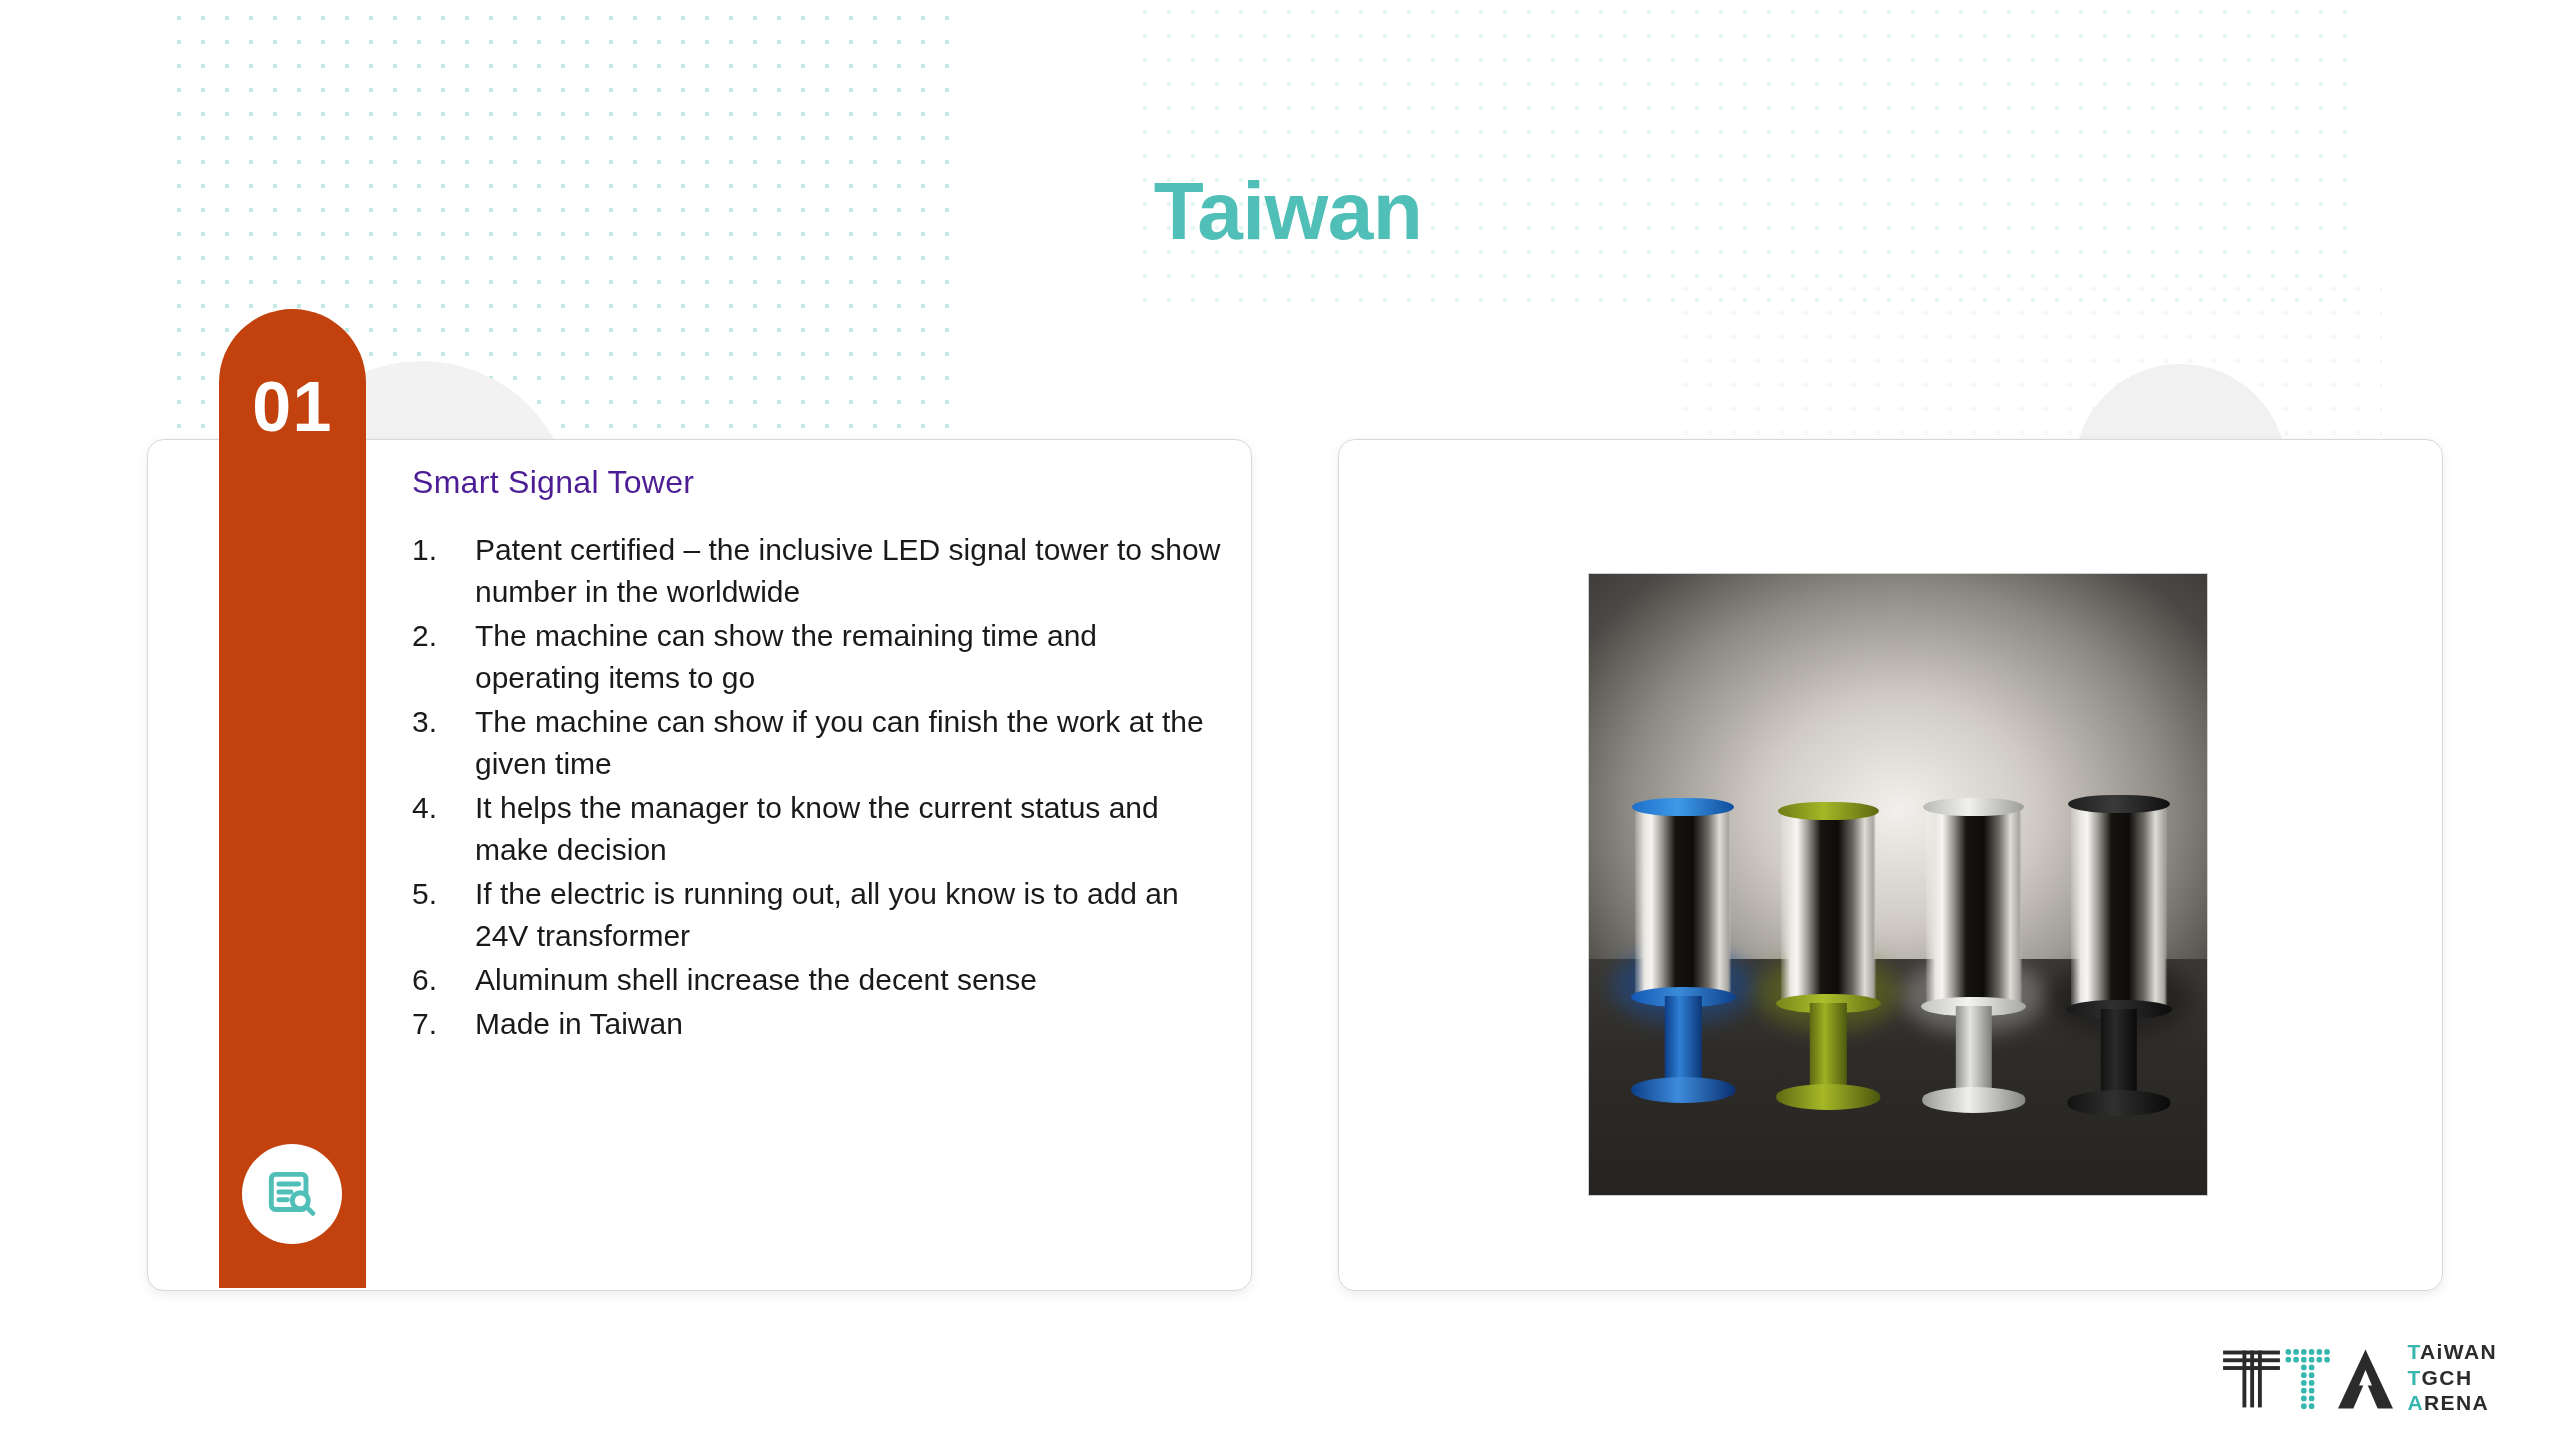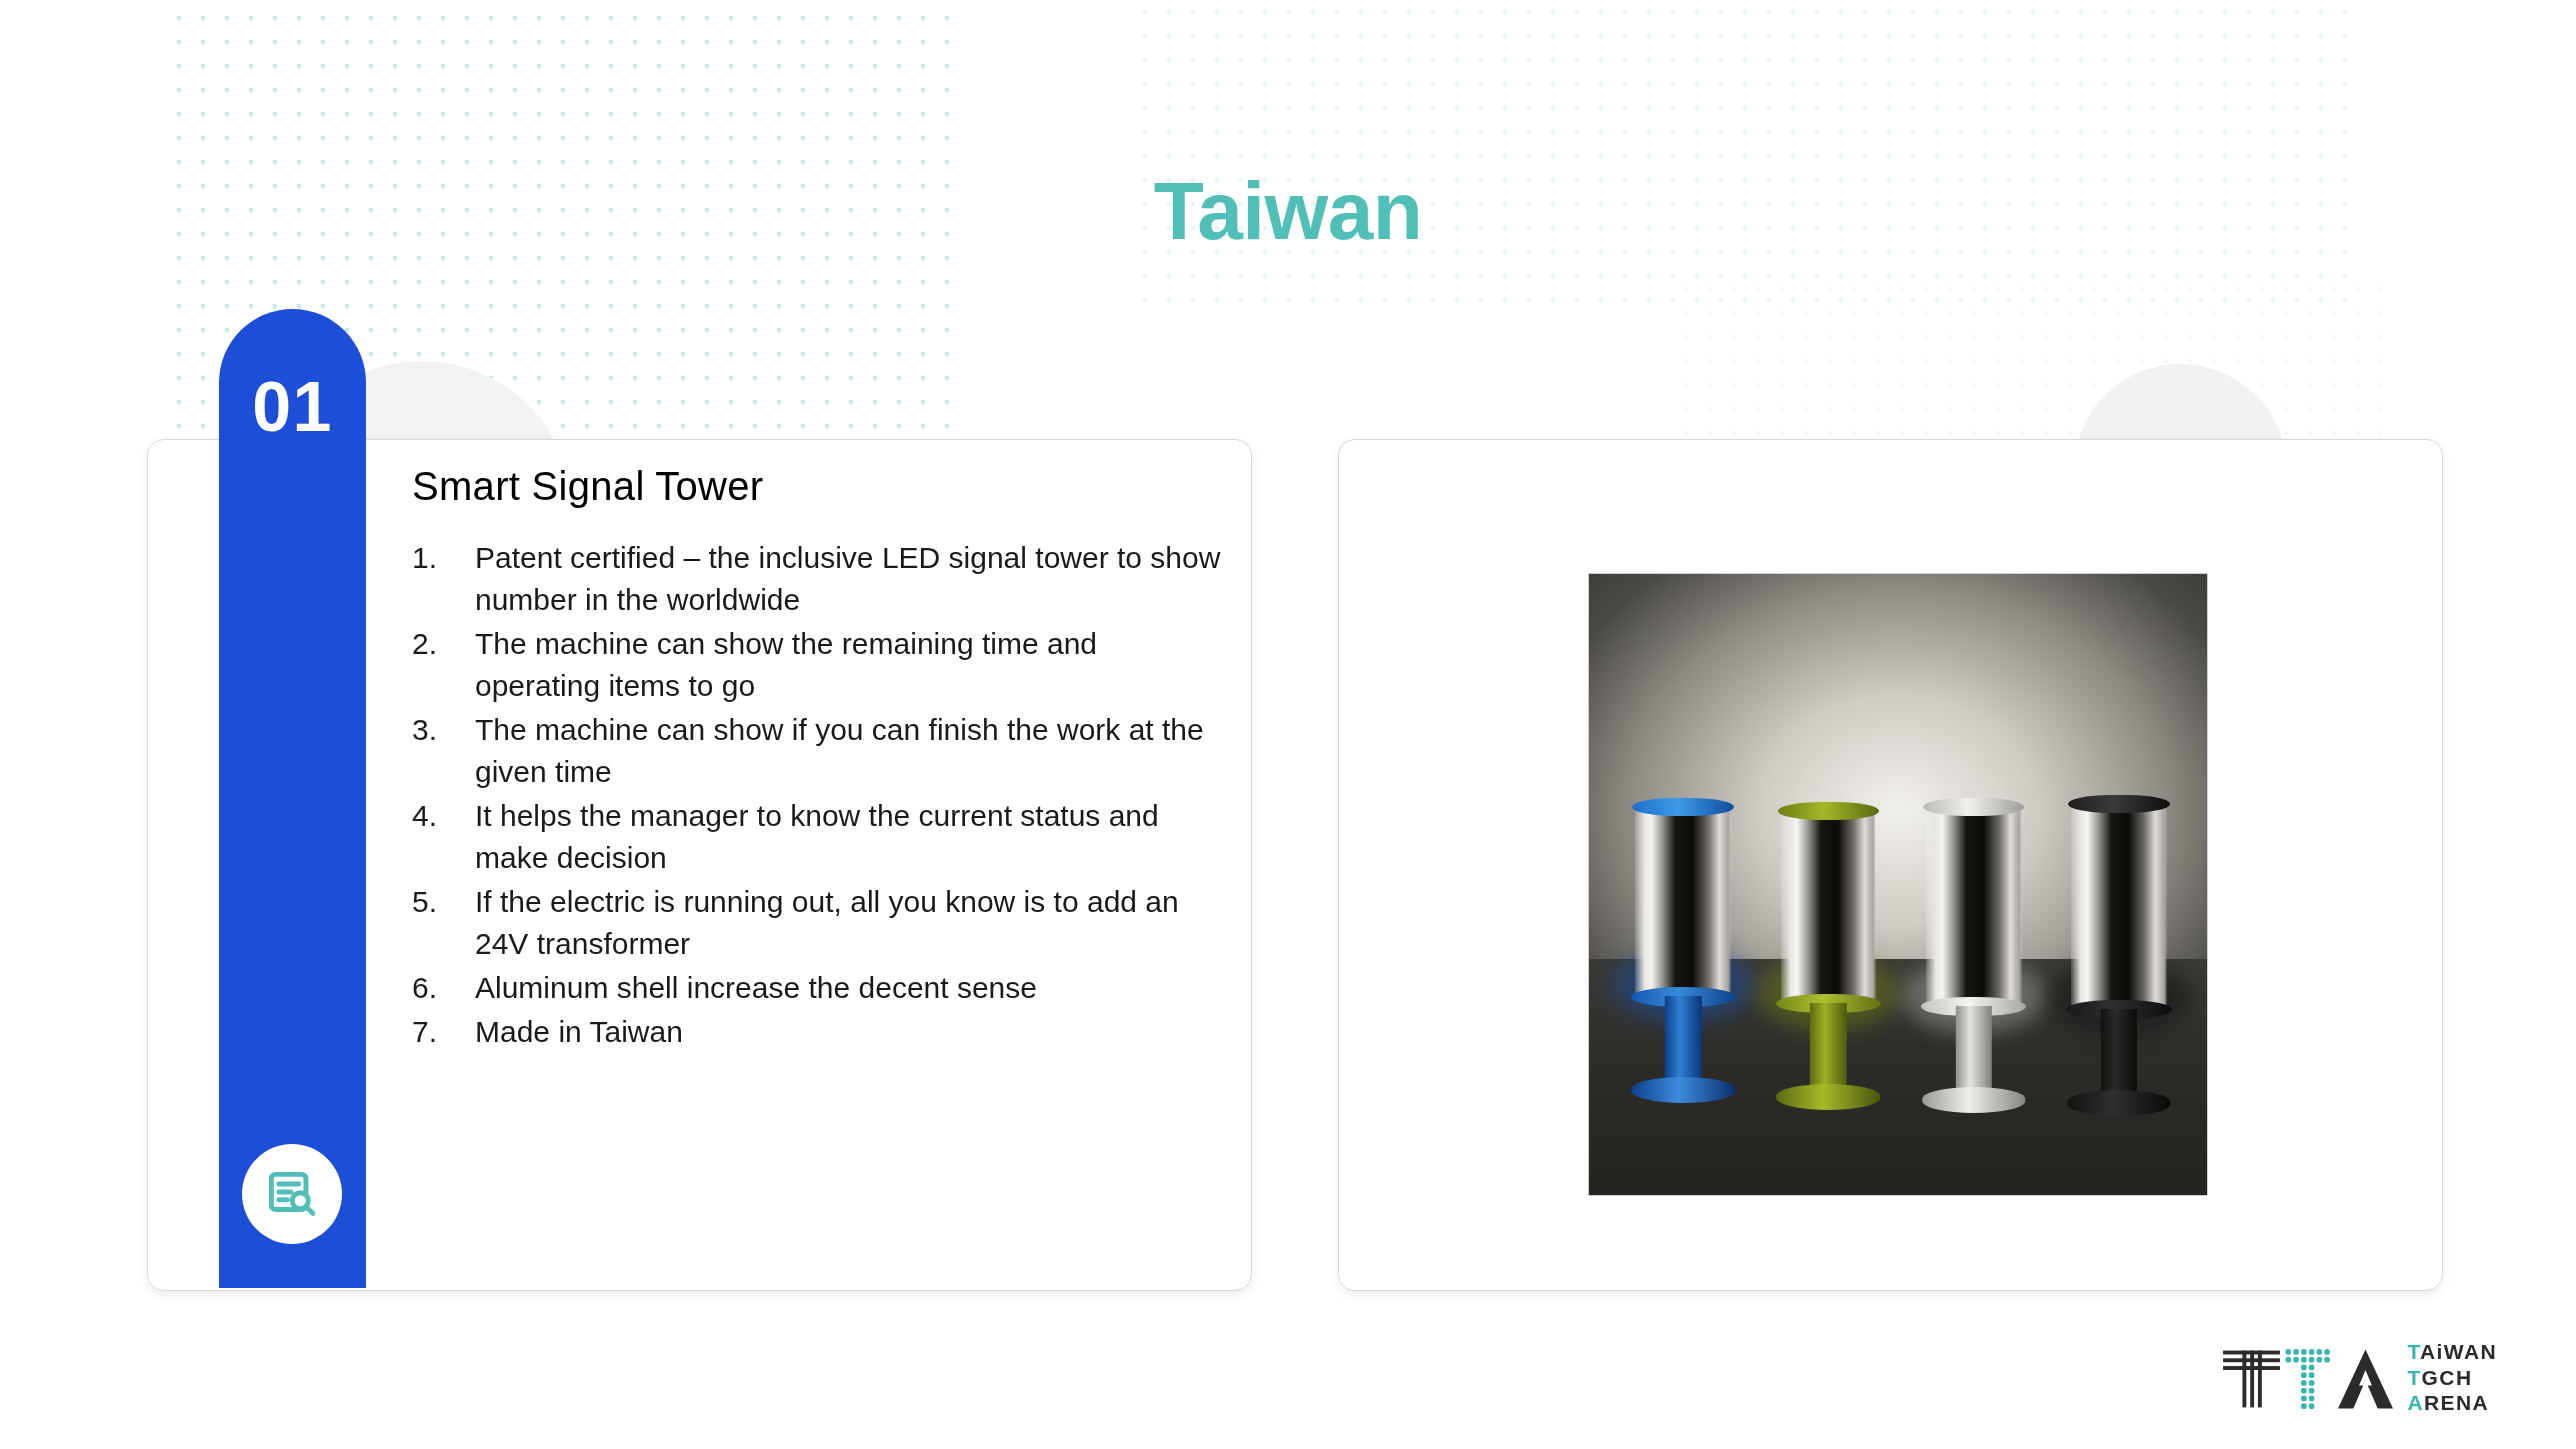--- a/index.html
+++ b/index.html
@@ -67,21 +67,21 @@
     box-shadow:0 3.9px 10.3px rgba(0,0,0,.07);
   }
   .card.left-card{left:147px;top:439px;width:1103px;height:850px;}
   .card.right-card{left:1338px;top:439px;width:1103px;height:850px;}
 
   
   .number-banner{
     position:absolute;
     left:219px;top:309px;
     width:147px;height:979px;
-    background:#1d4ed8;
+    background:#c2410c;
     border-top-left-radius:75px;
     border-top-right-radius:75px;
     z-index:5;
   }
   .number-banner .num{
     position:absolute;
     left:0;top:58px;width:147px;
     text-align:center;
     color:#ffffff;
     font-size:70px;
@@ -98,22 +98,22 @@
     display:flex;align-items:center;justify-content:center;
   }
 
   
   .card-body{
     position:absolute;
     left:412px;top:464px;
     width:831px;
   }
   .product-title{
-    font-size:40px;
-    color:#000000;
+    font-size:32px;
+    color:#4c1d95;
     font-weight:normal;
     letter-spacing:0.3px;
     margin:0 0 28px 0;
     font-family:"Liberation Sans","DejaVu Sans",sans-serif;
   }
   .feature-list{
     list-style:none;
     margin:0;padding:0;
     width:811px;
   }

